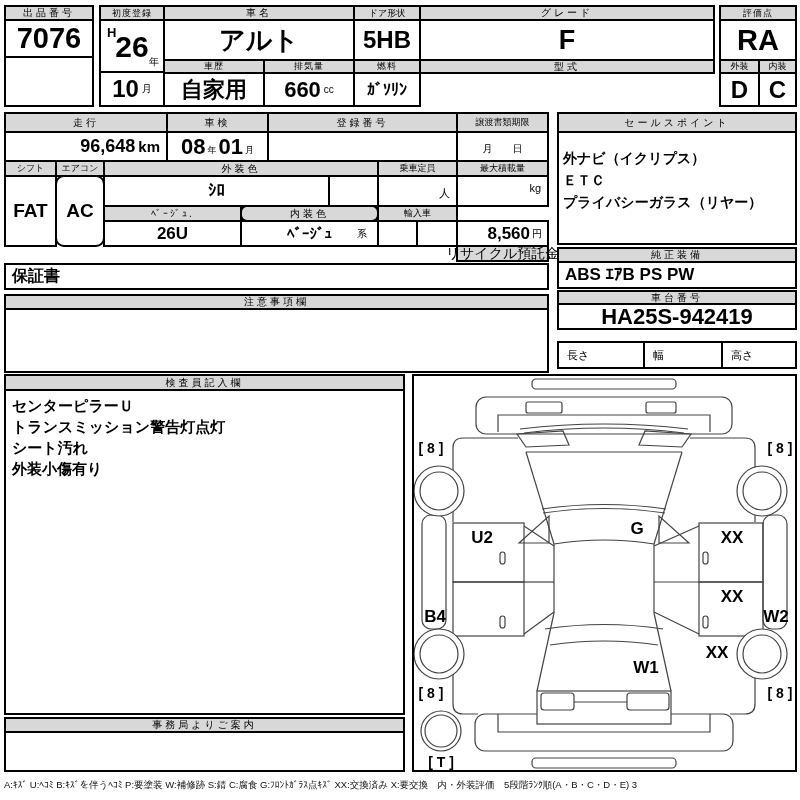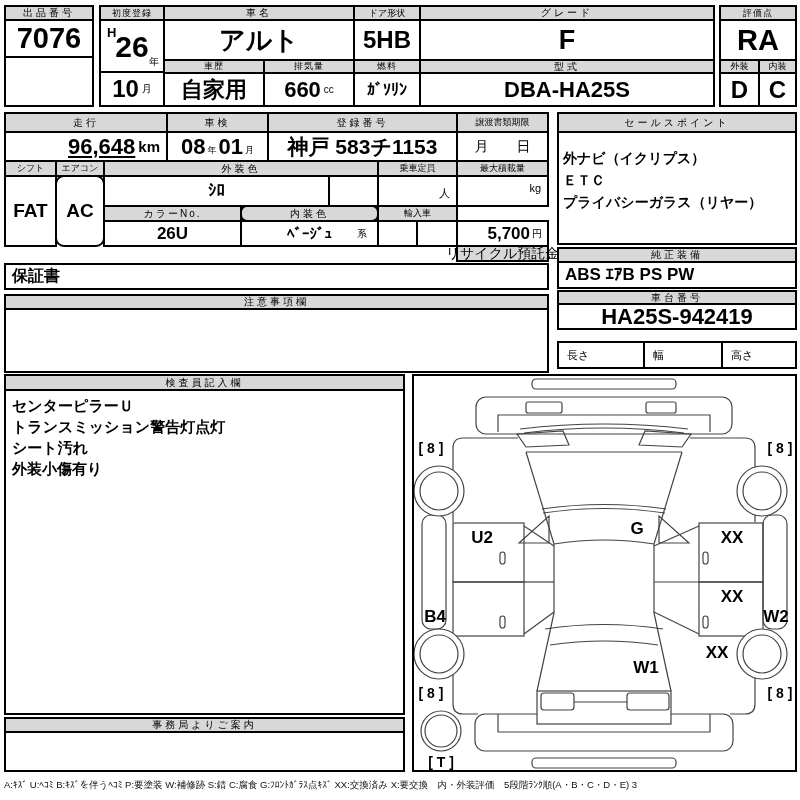--- a/index.html
+++ b/index.html
@@ -62,46 +62,44 @@
   <div class="cell hdr-s" style="left:263px;top:59px;width:92px;height:15px;">排気量</div>
   <div class="cell" style="left:263px;top:72px;width:92px;height:35px;">
     <span class="val" style="font-size:22px;">660</span>
     <span class="unit">cc</span>
   </div>
 
   <div class="cell hdr-s" style="left:353px;top:59px;width:68px;height:15px;">燃料</div>
   <div class="cell val" style="left:353px;top:72px;width:68px;height:35px;font-size:16px;">ｶﾞｿﾘﾝ</div>
 
   <div class="cell hdr" style="left:419px;top:59px;width:296px;height:15px;">型式</div>
-  <div class="cell val" style="left:419px;top:72px;width:296px;height:35px;font-size:22px;">DBA-HA25S</div>
 
   <div class="cell hdr-t" style="left:719px;top:59px;width:41px;height:15px;">外装</div>
   <div class="cell hdr-t" style="left:758px;top:59px;width:39px;height:15px;">内装</div>
   <div class="cell val" style="left:719px;top:72px;width:41px;height:35px;font-size:24px;">D</div>
   <div class="cell val" style="left:758px;top:72px;width:39px;height:35px;font-size:24px;">C</div>
 
   <div class="cell hdr" style="left:4px;top:112px;width:164px;height:21px;">走行</div>
   <div class="cell right" style="left:4px;top:131px;width:164px;height:31px;padding-right:6px;">
-    <span class="val" style="font-size:22px;text-decoration:underline;">96,648</span>
+    <span class="val" style="font-size:18px;">96,648</span>
     <span class="val" style="font-size:15px;margin-left:3px;">km</span>
   </div>
 
   <div class="cell hdr" style="left:166px;top:112px;width:103px;height:21px;">車検</div>
   <div class="cell" style="left:166px;top:131px;width:103px;height:31px;">
     <span class="val" style="font-size:22px;">08</span>
     <span style="font-size:9px;margin:8px 2px 0 2px;">年</span>
     <span class="val" style="font-size:22px;">01</span>
     <span style="font-size:9px;margin:8px 0 0 2px;">月</span>
   </div>
 
   <div class="cell hdr" style="left:267px;top:112px;width:191px;height:21px;">登録番号</div>
-  <div class="cell val nowrap" style="left:267px;top:131px;width:191px;height:31px;font-size:21px;">神戸 583チ1153</div>
 
   <div class="cell hdr-t" style="left:456px;top:112px;width:93px;height:21px;">譲渡書類期限</div>
-  <div class="cell bottom" style="left:456px;top:131px;width:93px;height:31px;padding-bottom:4px;font-size:14px;">月　　日</div>
+  <div class="cell bottom" style="left:456px;top:131px;width:93px;height:31px;padding-bottom:4px;font-size:10px;">月　　日</div>
 
   <div class="cell hdr" style="left:557px;top:112px;width:240px;height:21px;">セールスポイント</div>
   <div class="cell col" style="left:557px;top:131px;width:240px;height:114px;padding:14px 6px 0 4px;">
     <div class="val nowrap" style="font-size:14px;line-height:22px;">外ナビ（イクリプス）</div>
     <div class="val nowrap" style="font-size:14px;line-height:22px;">ＥＴＣ</div>
     <div class="val nowrap" style="font-size:14px;line-height:22px;">プライバシーガラス（リヤー）</div>
   </div>
 
   <div class="cell hdr-t" style="left:4px;top:160px;width:53px;height:17px;">シフト</div>
   <div class="cell val" style="left:4px;top:175px;width:53px;height:72px;font-size:19px;">FAT</div>
@@ -111,36 +109,36 @@
   <div class="cell hdr" style="left:103px;top:160px;width:276px;height:17px;">外装色</div>
   <div class="cell val" style="left:103px;top:175px;width:227px;height:32px;font-size:17px;">ｼﾛ</div>
   <div class="cell" style="left:328px;top:175px;width:51px;height:32px;"></div>
 
   <div class="cell hdr-t" style="left:377px;top:160px;width:81px;height:17px;">乗車定員</div>
   <div class="cell right bottom" style="left:377px;top:175px;width:81px;height:32px;padding:0 6px 4px 0;font-size:11px;">人</div>
 
   <div class="cell hdr-t" style="left:456px;top:160px;width:93px;height:17px;">最大積載量</div>
   <div class="cell right bottom" style="left:456px;top:175px;width:93px;height:32px;padding:0 6px 11px 0;font-size:11px;">kg</div>
 
-  <div class="cell hdr" style="left:103px;top:205px;width:139px;height:17px;letter-spacing:2px;">カラーNo.</div>
+  <div class="cell hdr" style="left:103px;top:205px;width:139px;height:17px;letter-spacing:2px;">ﾍﾞｰｼﾞｭ.</div>
   <div class="cell val" style="left:103px;top:220px;width:139px;height:27px;font-size:17px;">26U</div>
 
   <div class="cell hdr" style="left:240px;top:205px;width:139px;height:17px;border-radius:7px;">内装色</div>
   <div class="cell" style="left:240px;top:220px;width:139px;height:27px;">
     <span class="val" style="font-size:15px;">ﾍﾞｰｼﾞｭ</span>
     <span style="position:absolute;right:10px;bottom:4px;font-size:10px;">系</span>
   </div>
 
   <div class="cell hdr-t" style="left:377px;top:205px;width:81px;height:17px;">輸入車</div>
   <div class="cell" style="left:377px;top:220px;width:41px;height:27px;"></div>
   <div class="cell" style="left:416px;top:220px;width:42px;height:27px;"></div>
 
   <div class="cell hdr-t" style="left:456px;top:205px;width:93px;height:17px;font-size:14px;margin-top:40px;">リサイクル預託金</div>
   <div class="cell right" style="left:456px;top:220px;width:93px;height:27px;padding-right:5px;">
-    <span class="val" style="font-size:17px;">5,700</span>
+    <span class="val" style="font-size:17px;">8,560</span>
     <span style="font-size:10px;margin-left:2px;">円</span>
   </div>
 
   <div class="cell val left" style="left:4px;top:263px;width:545px;height:27px;padding-left:6px;font-size:16px;">保証書</div>
 
   <div class="cell hdr" style="left:557px;top:247px;width:240px;height:16px;">純正装備</div>
   <div class="cell val left" style="left:557px;top:261px;width:240px;height:28px;padding-left:6px;font-size:17px;">ABS ｴｱB PS PW</div>
 
   <div class="cell hdr" style="left:4px;top:294px;width:545px;height:16px;">注意事項欄</div>
   <div class="cell" style="left:4px;top:308px;width:545px;height:65px;"></div>

